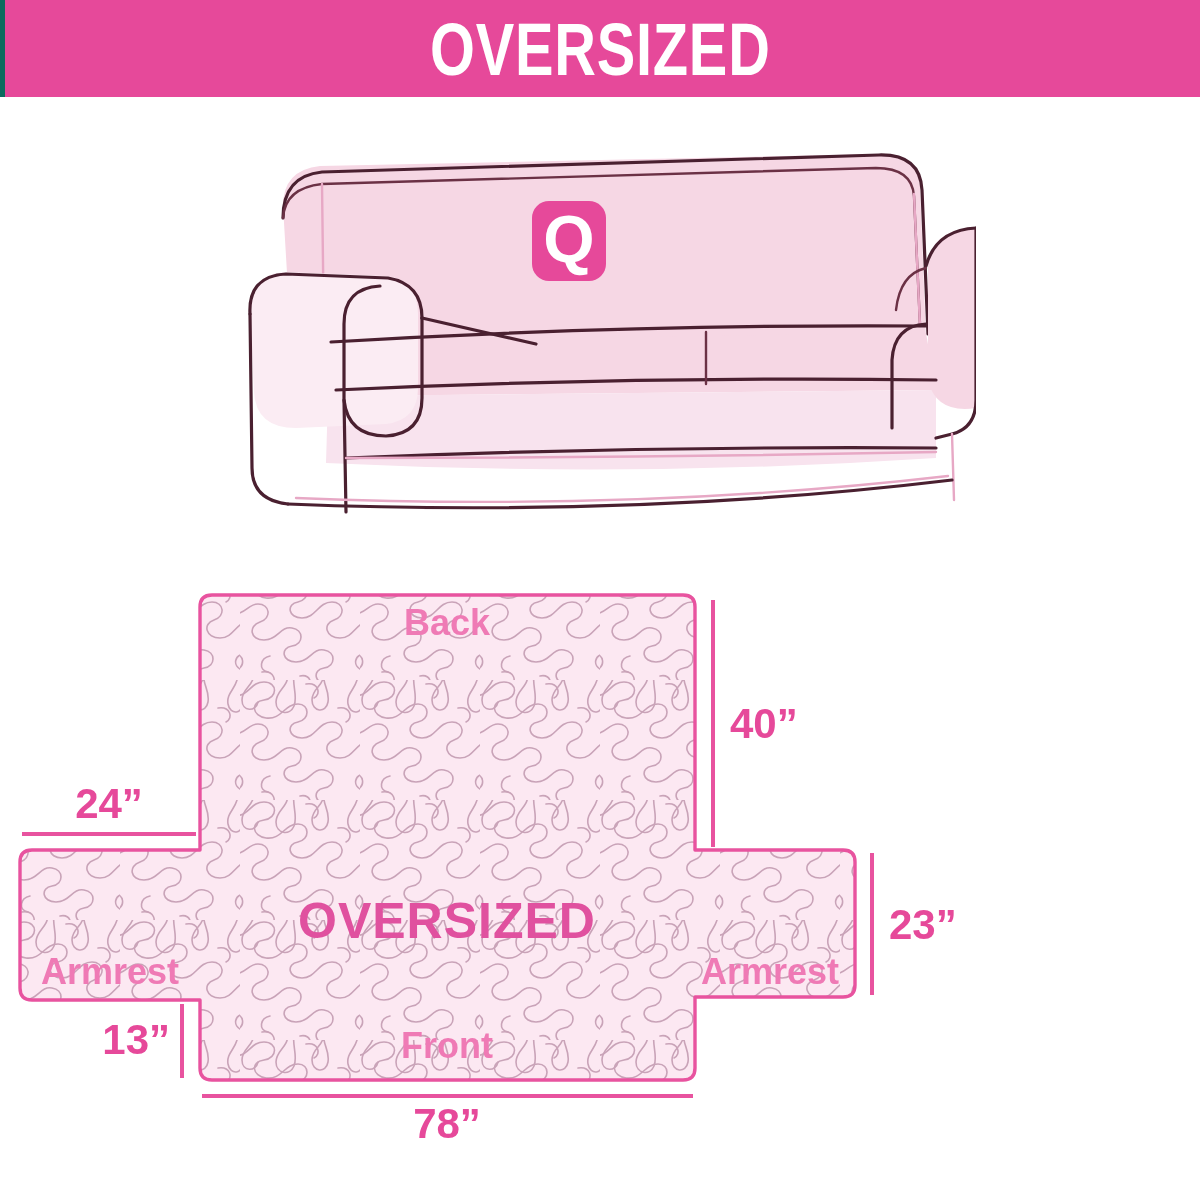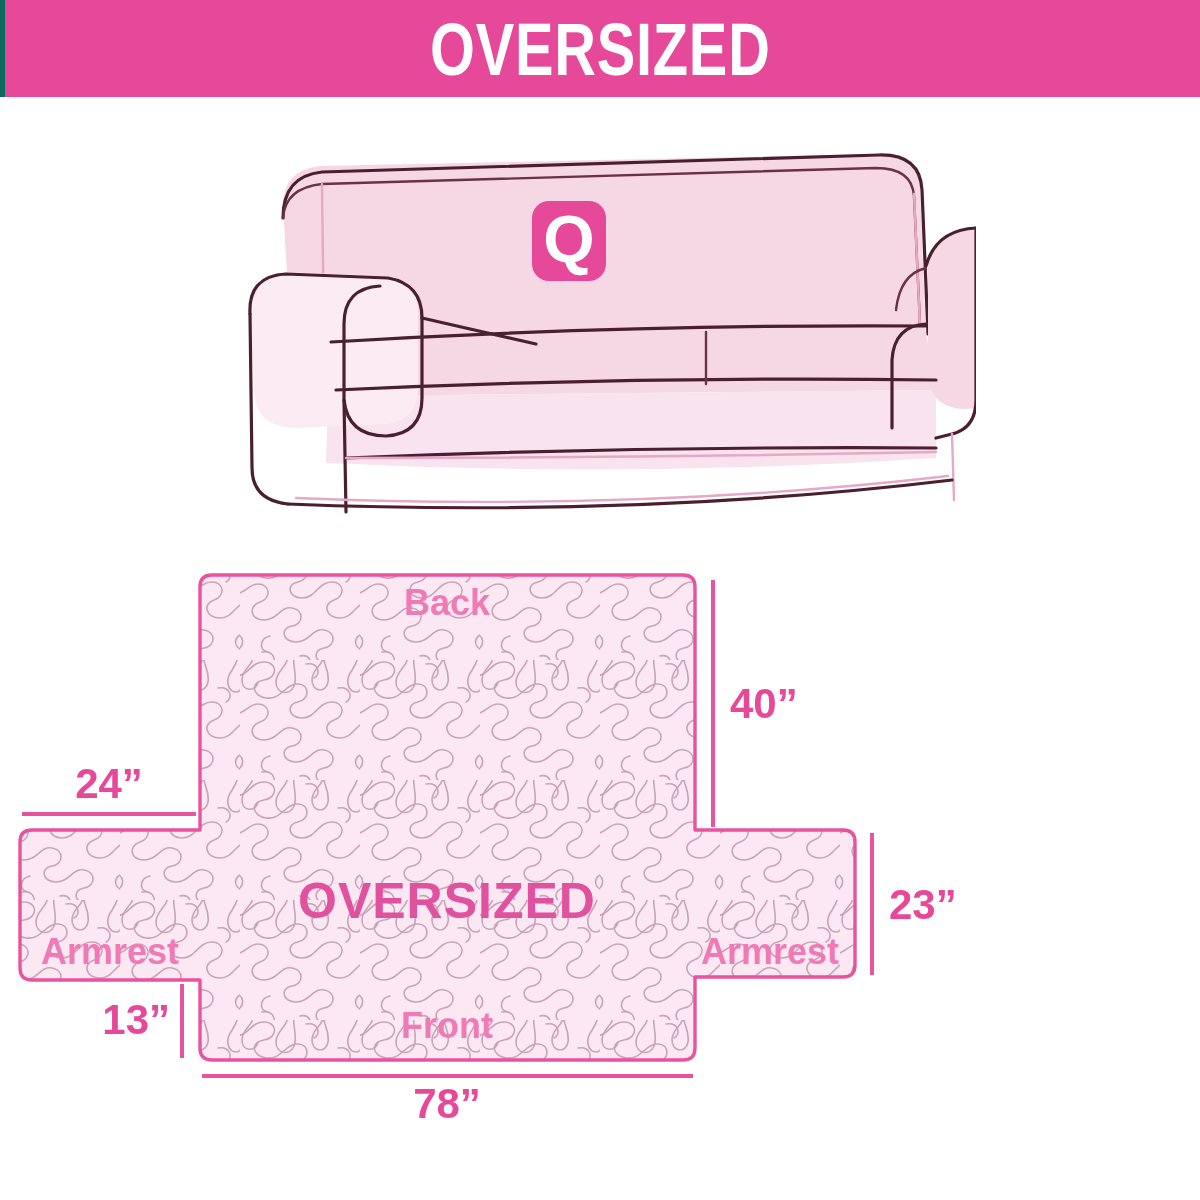--- a/index.html
+++ b/index.html
@@ -78,21 +78,21 @@
     font-size: 66px;
     font-weight: 700;
     line-height: 1;
     margin-top: -4px;
   }
 
   
   .diagram-wrap {
     position: absolute;
     left: 0;
-    top: 540px;
+    top: 560px;
     width: 1108px;
     height: 620px;
   }
   .diagram-svg { display: block; width: 1200px; height: 620px; }
 
   .dim-text, .area-text {
     font-family: "Liberation Sans", sans-serif;
     font-weight: 700;
     fill: #e6499a;
   }

